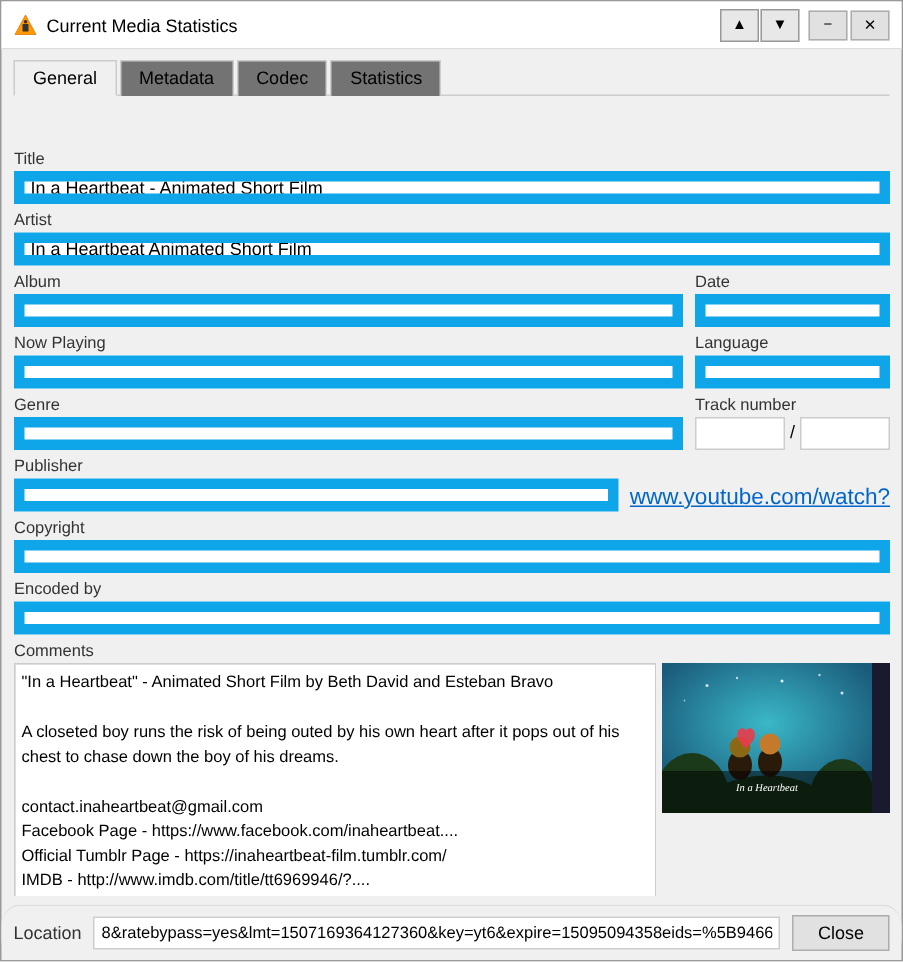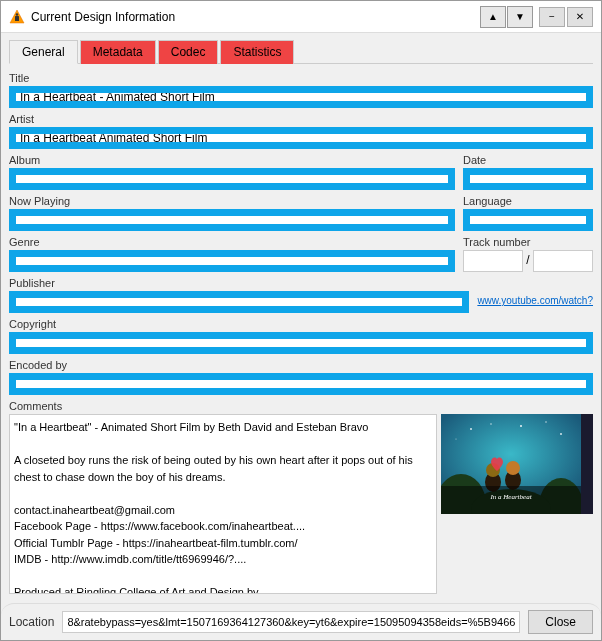--- a/index.html
+++ b/index.html
@@ -77,32 +77,33 @@
       justify-content: center;
       cursor: pointer;
       font-size: 10px;
     }
     .content {
       flex: 1;
       display: flex;
       flex-direction: column;
       padding: 6px 8px;
       overflow: hidden;
+      gap: 28px;
     }
     .tabs {
       display: flex;
       border-bottom: 1px solid #ccc;
       margin-bottom: 8px;
       flex-shrink: 0;
     }
     .tab {
       padding: 4px 12px;
       border: 1px solid #ccc;
       border-bottom: none;
-      background: #ef4444;
+      background: #737373;
       cursor: pointer;
       font-size: 12px;
       margin-right: 2px;
       position: relative;
       bottom: -1px;
     }
     .tab.active {
       background: #f0f0f0;
       border-bottom: 1px solid #f0f0f0;
       font-weight: normal;
@@ -163,21 +164,21 @@
     .publisher-row {
       display: flex;
       gap: 8px;
     }
     .publisher-row .pub-input {
       flex: 1;
     }
     .link-text {
       color: #0066cc;
       text-decoration: underline;
-      font-size: 10px;
+      font-size: 15px;
       white-space: nowrap;
       cursor: pointer;
       padding-top: 4px;
       display: inline-block;
     }
     .comments-row {
       display: flex;
       gap: 4px;
       flex: 1;
       min-height: 0;
@@ -246,21 +247,21 @@
 <div class="window">
 
   <div class="title-bar">
     <div class="title-bar-left">
 
       <svg class="vlc-icon" viewBox="0 0 16 16">
         <polygon points="8,1 15,14 1,14" fill="#f90" stroke="#e07000" stroke-width="0.5"></polygon>
         <rect x="6" y="7" width="4" height="5" fill="#333" rx="0.5"></rect>
         <circle cx="8" cy="5.5" r="1.2" fill="#333"></circle>
       </svg>
-      <span class="title-bar-title">Current Design Information</span>
+      <span class="title-bar-title">Current Media Statistics</span>
     </div>
     <div class="title-bar-controls">
       <div class="nav-arrows">
         <div class="nav-btn">▲</div>
         <div class="nav-btn">▼</div>
       </div>
       <div class="title-btn">−</div>
       <div class="title-btn close-btn">✕</div>
     </div>
   </div>

